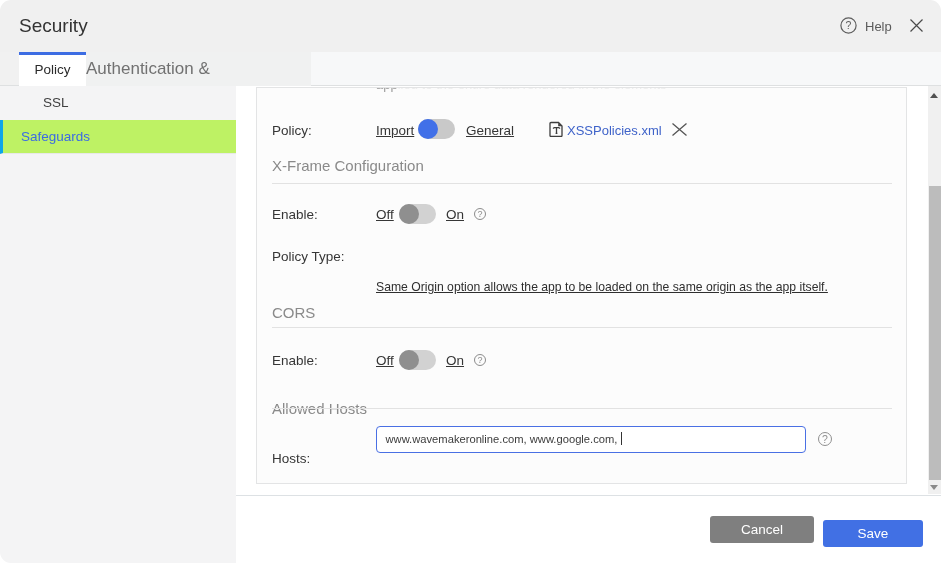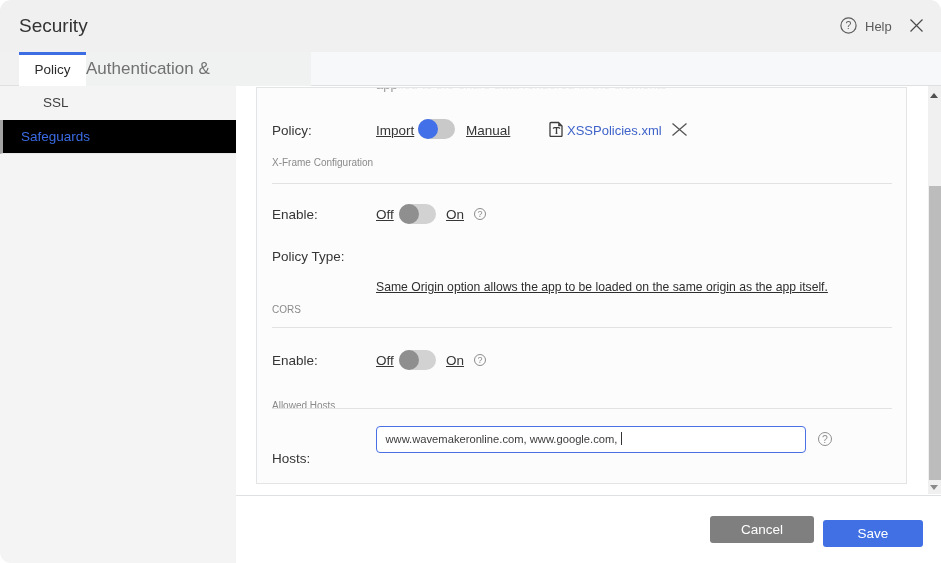--- a/index.html
+++ b/index.html
@@ -19,28 +19,28 @@
 #strip { left:0; top:52px; width:941px; height:34px; background:#f7f8f9; border-bottom:1px solid #dee0e1; }
 .lpatch { left:0; top:52px; width:19px; height:33px; background:#f1f1f1; }
 #tab1 { left:19px; top:52px; width:67px; height:34px; background:#fff; border-top:3px solid #3d6de3;
   font-size:13.5px; color:#2b2b2b; text-align:center; line-height:29px; }
 #tab2 { left:86px; top:52px; width:225px; height:34px; background:#f0f1f1; font-size:17px; color:#717171;
   line-height:34px; }
 
 
 #sidebar { left:0; top:86px; width:236px; height:477px; background:#f4f4f5; }
 #ssl { left:0; top:86px; width:236px; height:34px; font-size:13.5px; color:#3f3f3f; line-height:34px; padding-left:19px;margin-left:24px; }
-#safeguards { left:0; top:120px; width:236px; height:34px; background:#000000; border-left:3px solid #a3a3a3;
+#safeguards { left:0; top:120px; width:236px; height:34px; background:#bef264; border-left:3px solid #0ea5e9;
   border-bottom:1px solid #e8e8e8; font-size:13.5px; color:#3b6be4; line-height:33px; padding-left:18px; }
 
 
 #panel { left:256px; top:87px; width:651px; height:397px; background:#fcfcfc;
   border:1px solid #e3e4e5; overflow:hidden; }
 #panel .lbl { position:absolute; left:15px; font-size:13.5px; color:#363636; }
-#panel .head { position:absolute; left:15px; font-size:10px; color:#8a8a8a; }
+#panel .head { position:absolute; left:15px; font-size:15px; color:#8a8a8a; }
 #panel .hr { position:absolute; left:15px; width:620px; height:1px; background:#e2e2e2; }
 #panel .txt { position:absolute; font-size:13.5px; color:#363636;text-decoration:underline; }
 .toggle { position:absolute; width:37px; height:20px; border-radius:10px; background:#d2d2d2; }
 .toggle .knob { position:absolute; left:0; top:0; width:20px; height:20px; border-radius:50%; background:#8f8f8f; }
 .toggle.on { background:#c9c9c9; }
 .toggle.on .knob { background:#4170e8; }
 .qcirc { position:absolute; width:12px; height:12px; border:1px solid #8c8c8c; border-radius:50%;
   color:#8c8c8c; font-size:9px; text-align:center; line-height:11px; }
 #cutline { position:absolute; left:119px; top:-11.5px; font-size:13px; color:#ececec; white-space:nowrap; }
 
@@ -98,21 +98,21 @@
   <div class="abs" id="ssl">SSL</div>
   <div class="abs" id="safeguards">Safeguards</div>
 
   <div class="abs" id="panel">
     <div id="cutline"><span style="color:#9c9c9c">app</span>lied to the entire data rendered in the elements</div>
     <div class="lbl" style="top:35px;">Policy:</div>
     <div class="txt" style="left:119px; top:35px;">Import</div>
     <div class="toggle on" style="left:161px; top:31px;">
         <div class="knob"></div>
       </div>
-    <div class="txt" style="left:209px; top:35px;">Manual</div>
+    <div class="txt" style="left:209px; top:35px;">General</div>
     <svg id="fileicon" width="15" height="16" viewBox="0 0 15 16">
       <path d="M2 1.5 h7.5 l3.5 3.5 v9.5 a1 1 0 0 1 -1 1 h-10 a1 1 0 0 1 -1 -1 v-12 a1 1 0 0 1 1 -1 z" fill="none" stroke="#3d3d3d" stroke-width="1.3"></path>
       <path d="M9.2 1.8 L9.2 5.3 L12.8 5.3 Z" fill="#3d3d3d"></path>
       <path d="M4.5 6.7 h6 M7.5 6.7 v5.6 M4.5 6.7 v1 M10.5 6.7 v1 M6.6 12.3 h1.8" stroke="#3d3d3d" stroke-width="1.3" fill="none"></path>
     </svg>
     <div id="filelink">XSSPolicies.xml</div>
     <svg id="filex" width="17" height="15" viewBox="0 0 17 15">
       <path d="M1.5 1.5 L15.5 13.5 M15.5 1.5 L1.5 13.5" stroke="#555" stroke-width="1.3"></path>
     </svg>
 

